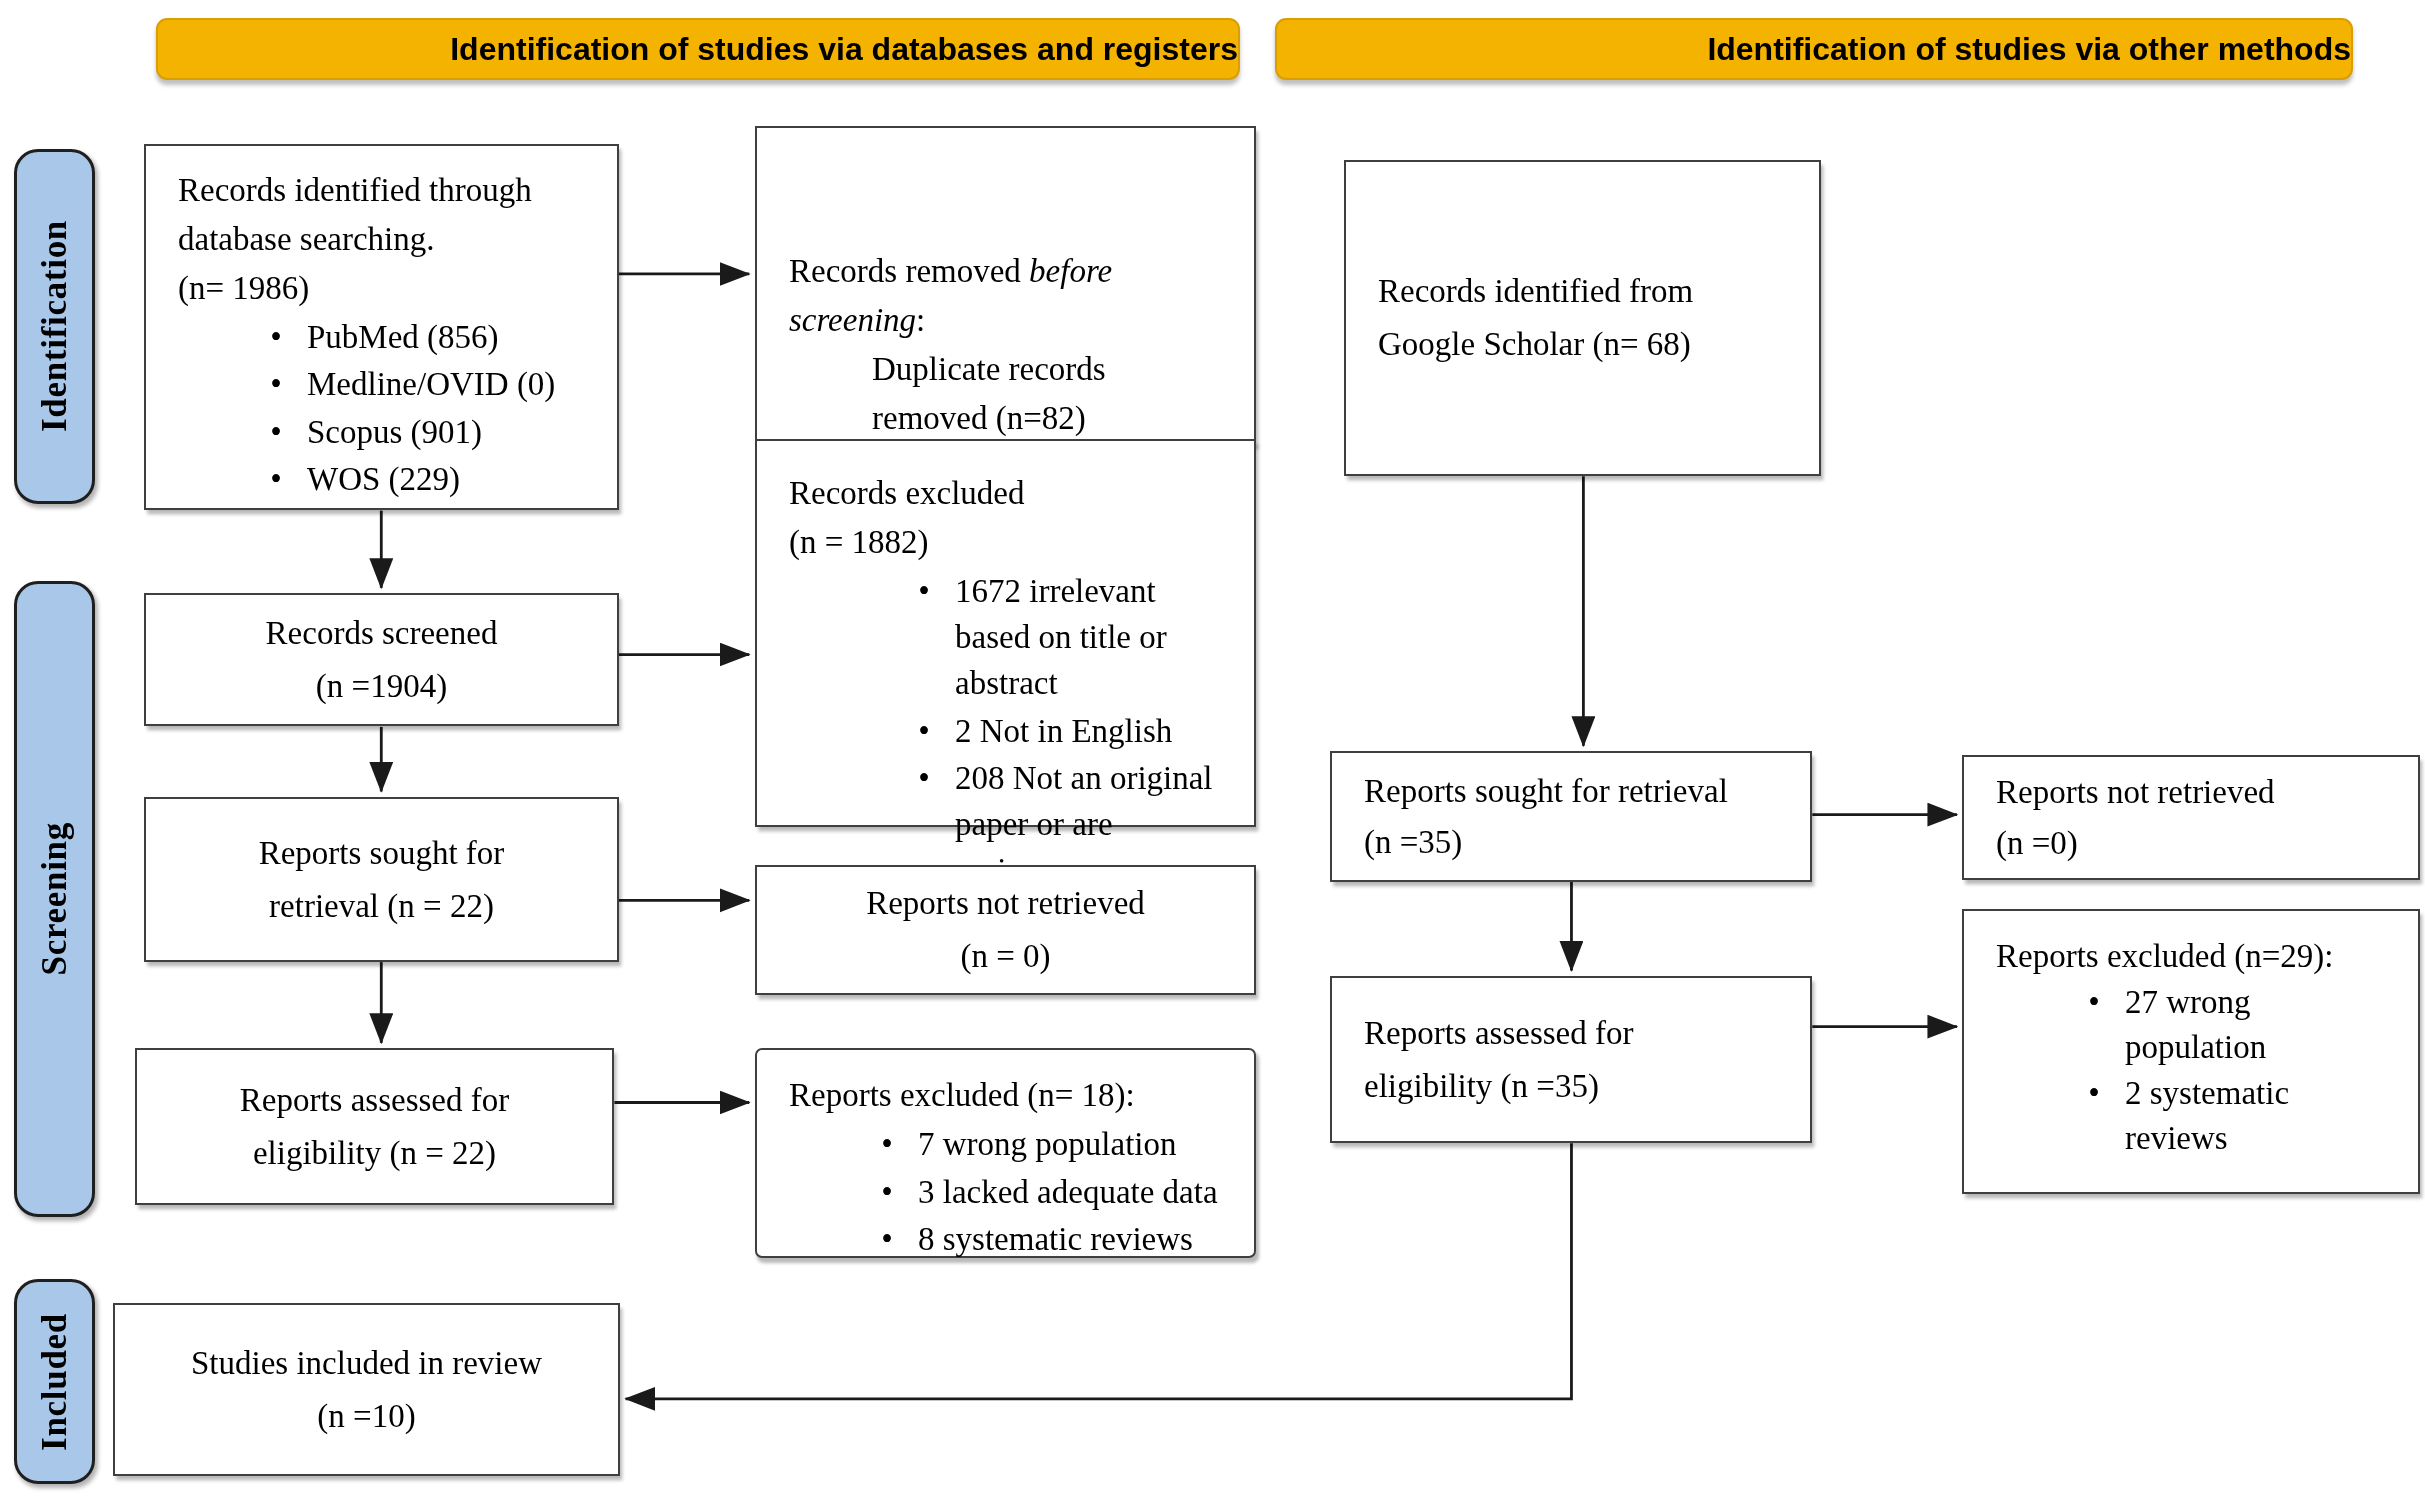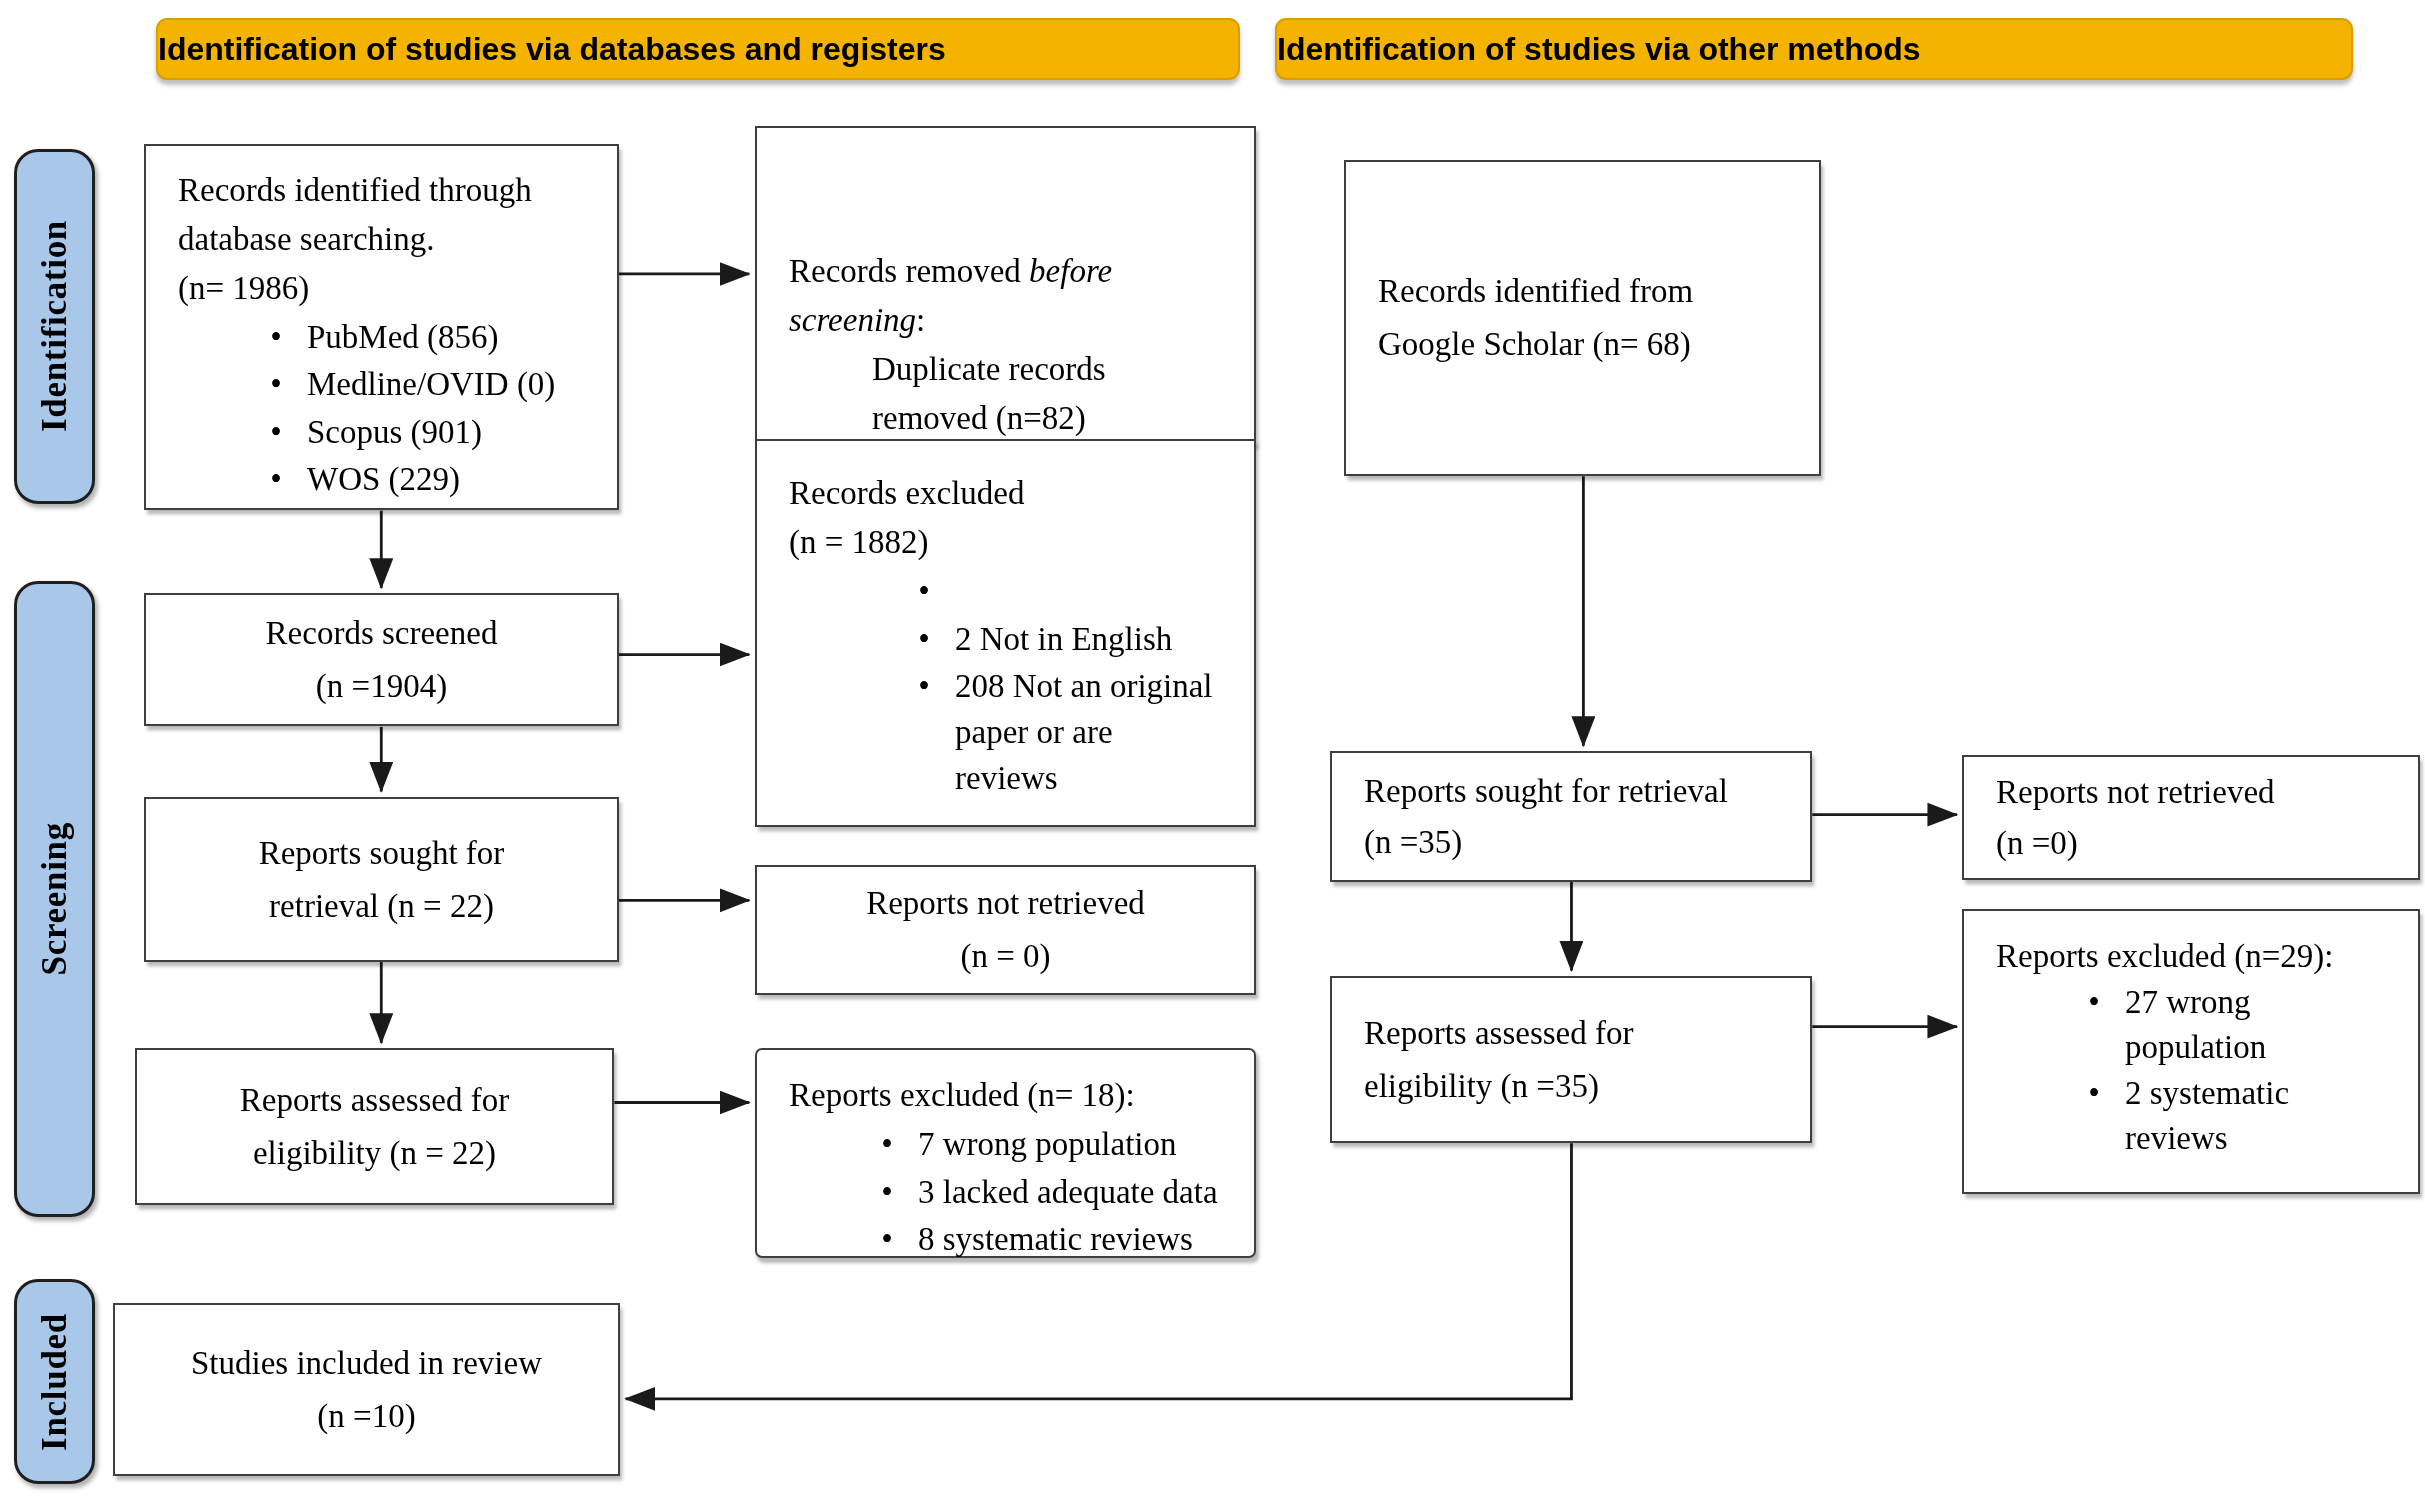--- a/index.html
+++ b/index.html
@@ -17,21 +17,21 @@
     background:#ffffff;
     font-family:"Liberation Serif","DejaVu Serif",serif;
     color:#000;
     overflow:hidden;
   }
   .banner{
     position:absolute;
     background:var(--banner-fill);
     border:2.1px solid var(--banner-border);
     border-radius:11.2px;
-    display:flex;align-items:center;justify-content:flex-start;
+    display:flex;align-items:center;justify-content:flex-end;
     font-family:"Liberation Sans","DejaVu Sans",sans-serif;
     font-weight:700;font-size:32px;
     box-shadow:0 4.2px 4.2px rgba(0,0,0,0.25);
     box-sizing:border-box;
   }
   .sideband{
     position:absolute;
     background:var(--sidebar-fill);
     border:3.5px solid var(--sidebar-border);
     border-radius:24px;
@@ -164,20 +164,21 @@
     <div style="max-width:355px;"><span>Records removed </span><span class="italic">before screening</span><span>:</span></div>
     <div style="margin-left:83px;max-width:284px;">Duplicate records removed (n=82)</div>
   </div>
 
   <div class="box pad" style="left:755px;top:439px;width:501px;height:388px;padding-top:28px;">
     <div>Records excluded</div>
     <div>(n = 1882)</div>
     <div class="indent2">
       <div class="brow">
           <span class="bmark">•</span>
+          <span class="btxt" style="max-width:302px;">1672 irrelevant based on title or abstract</span>
         </div>
       <div class="brow">
           <span class="bmark">•</span>
           <span class="btxt" style="max-width:302px;">2 Not in English</span>
         </div>
       <div class="brow">
           <span class="bmark">•</span>
           <span class="btxt" style="max-width:302px;">208 Not an original paper or are reviews</span>
         </div>
     </div>

